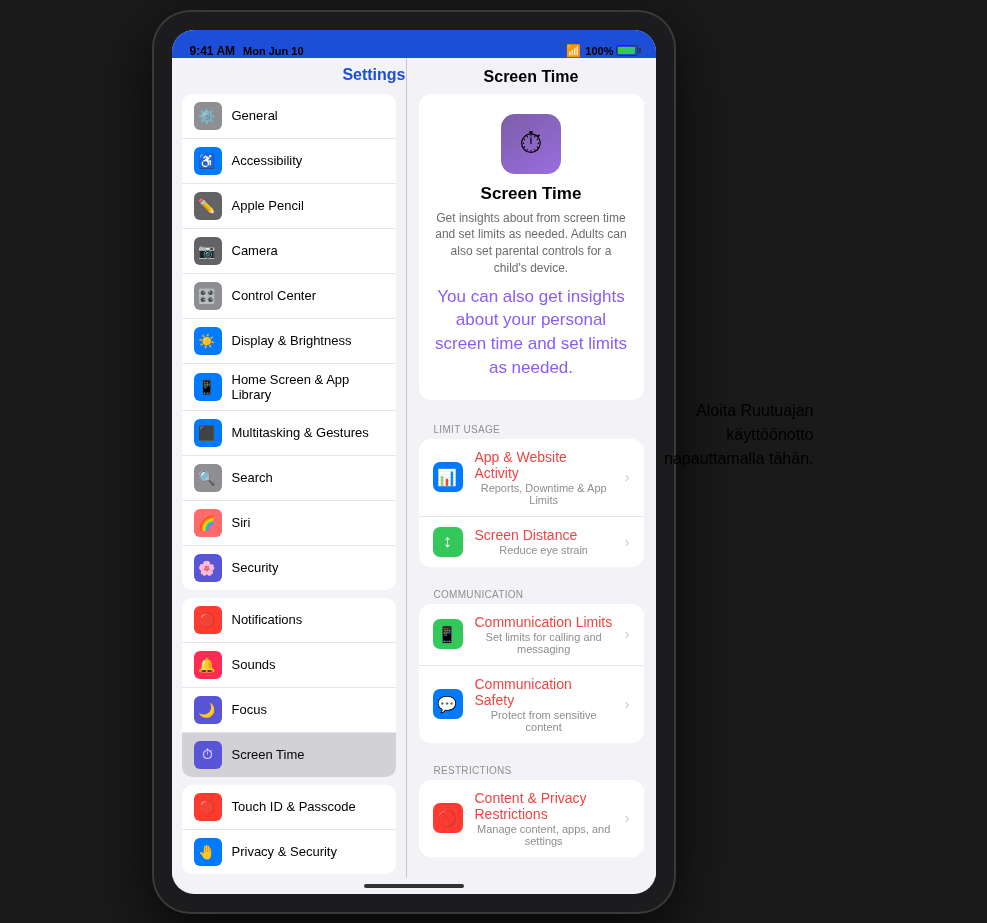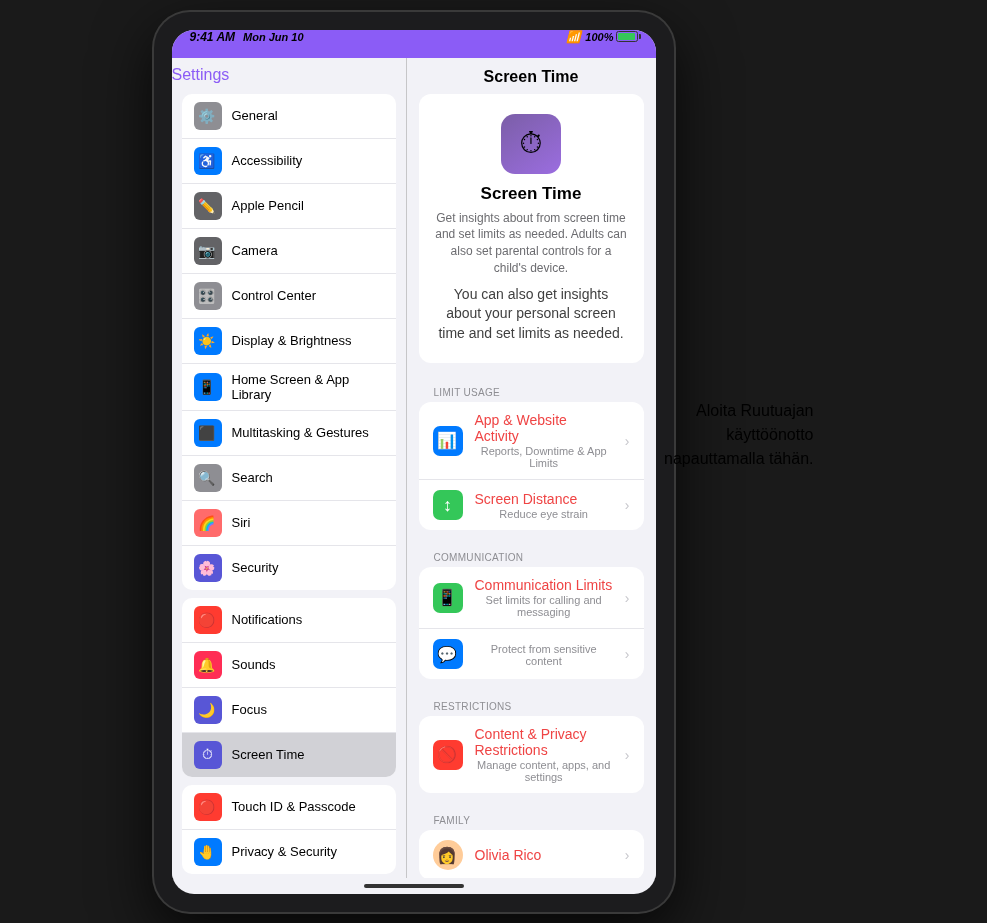--- a/index.html
+++ b/index.html
@@ -36,30 +36,29 @@
       height: 100%;
       background: #f2f2f7;
       border-radius: 22px;
       overflow: hidden;
       display: flex;
       flex-direction: column;
     }
 
     
     .status-bar {
-      background: #8b5cf6;
+      background: #1d4ed8;
       height: 28px;
       display: flex;
-      align-items: flex-start;
+      align-items: flex-end;
       justify-content: space-between;
       padding: 0 18px;
       font-size: 11px;
       font-weight: 600;
       flex-shrink: 0;
-      font-style: italic;
     }
     .status-time { font-size: 12px; font-weight: 700; }
     .status-date { font-size: 11px; }
     .status-right { display: flex; align-items: center; gap: 4px; }
     .status-battery {
       display: flex;
       align-items: center;
       gap: 2px;
       font-size: 11px;
       font-weight: 600;
@@ -101,24 +100,24 @@
     .sidebar {
       width: 235px;
       background: #f2f2f7;
       flex-shrink: 0;
       overflow-y: auto;
       border-right: 0.5px solid #c6c6c8;
     }
 
     .sidebar-title {
       font-size: 16px;
-      font-weight: 400;
-      text-align: left;
+      font-weight: 700;
+      text-align: right;
       padding: 8px 0 10px;
-      color: #8b5cf6;
+      color: #1d4ed8;
     }
 
     .sidebar-group {
       background: #fff;
       border-radius: 10px;
       margin: 0 10px 8px;
       overflow: hidden;
     }
 
     .sidebar-item {
@@ -193,22 +192,22 @@
     }
 
     .hero-desc {
       font-size: 12px;
       color: #6c6c70;
       line-height: 1.4;
       margin-bottom: 8px;
     }
 
     .hero-desc2 {
-      font-size: 14px;
-      color: #404040;
+      font-size: 17px;
+      color: #8b5cf6;
       line-height: 1.4;
     }
 
     
     .section-label {
       font-size: 10px;
       font-weight: 400;
       color: #8e8e93;
       text-transform: uppercase;
       letter-spacing: 0.3px;
@@ -455,20 +454,21 @@
               <div class="settings-item-icon" style="background:#34c759;">📱</div>
               <div class="settings-item-text">
                 <div class="settings-item-title">Communication Limits</div>
                 <div class="settings-item-subtitle">Set limits for calling and messaging</div>
               </div>
               <span class="chevron">›</span>
             </div>
             <div class="settings-item">
               <div class="settings-item-icon" style="background:#007aff;">💬</div>
               <div class="settings-item-text">
+                <div class="settings-item-title">Communication Safety</div>
                 <div class="settings-item-subtitle">Protect from sensitive content</div>
               </div>
               <span class="chevron">›</span>
             </div>
           </div>
 
           <div class="section-label">RESTRICTIONS</div>
           <div class="settings-group">
             <div class="settings-item">
               <div class="settings-item-icon" style="background:#ff3b30;">🚫</div>

